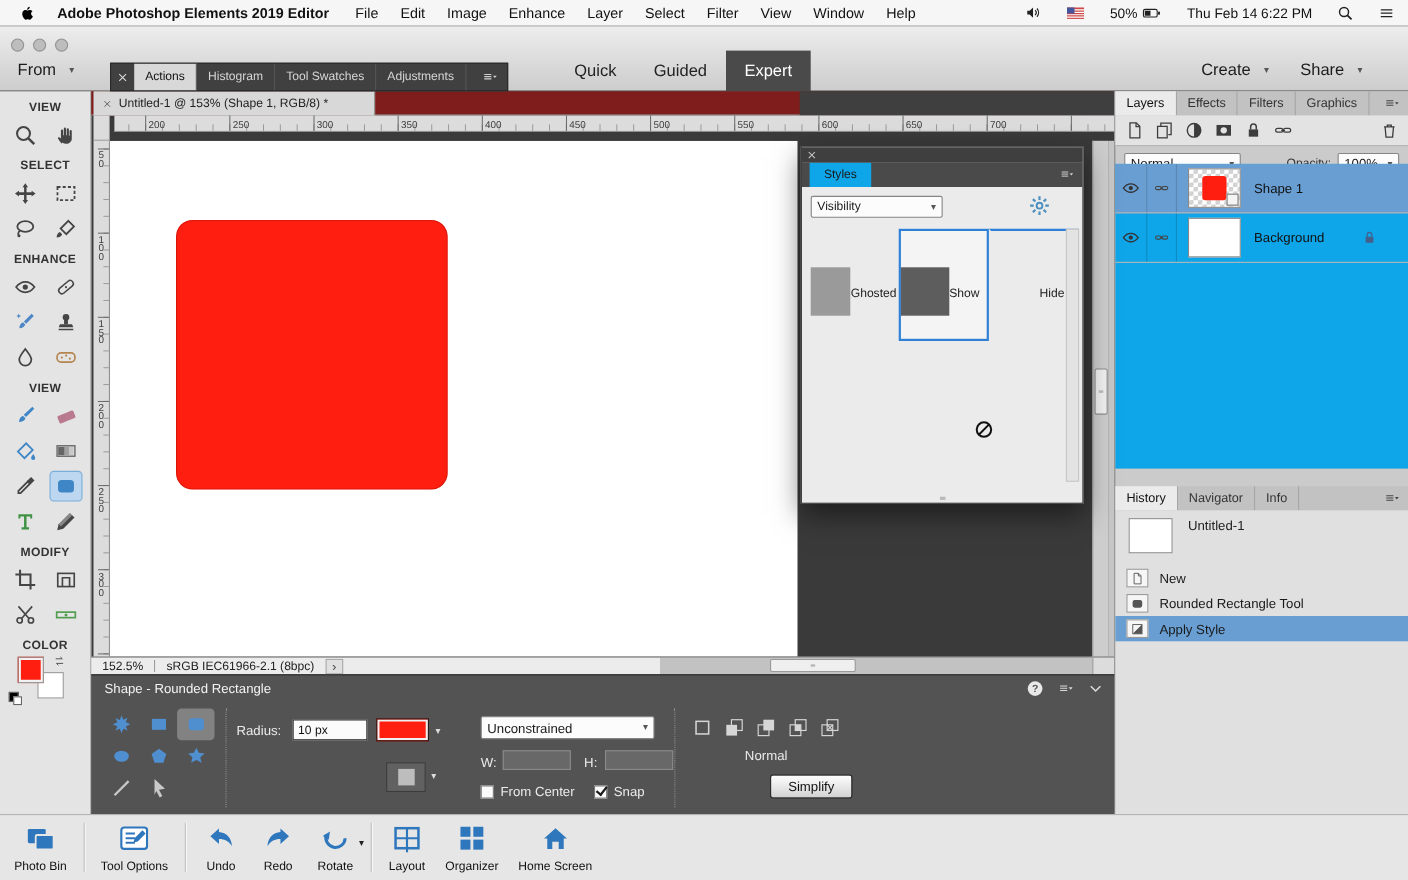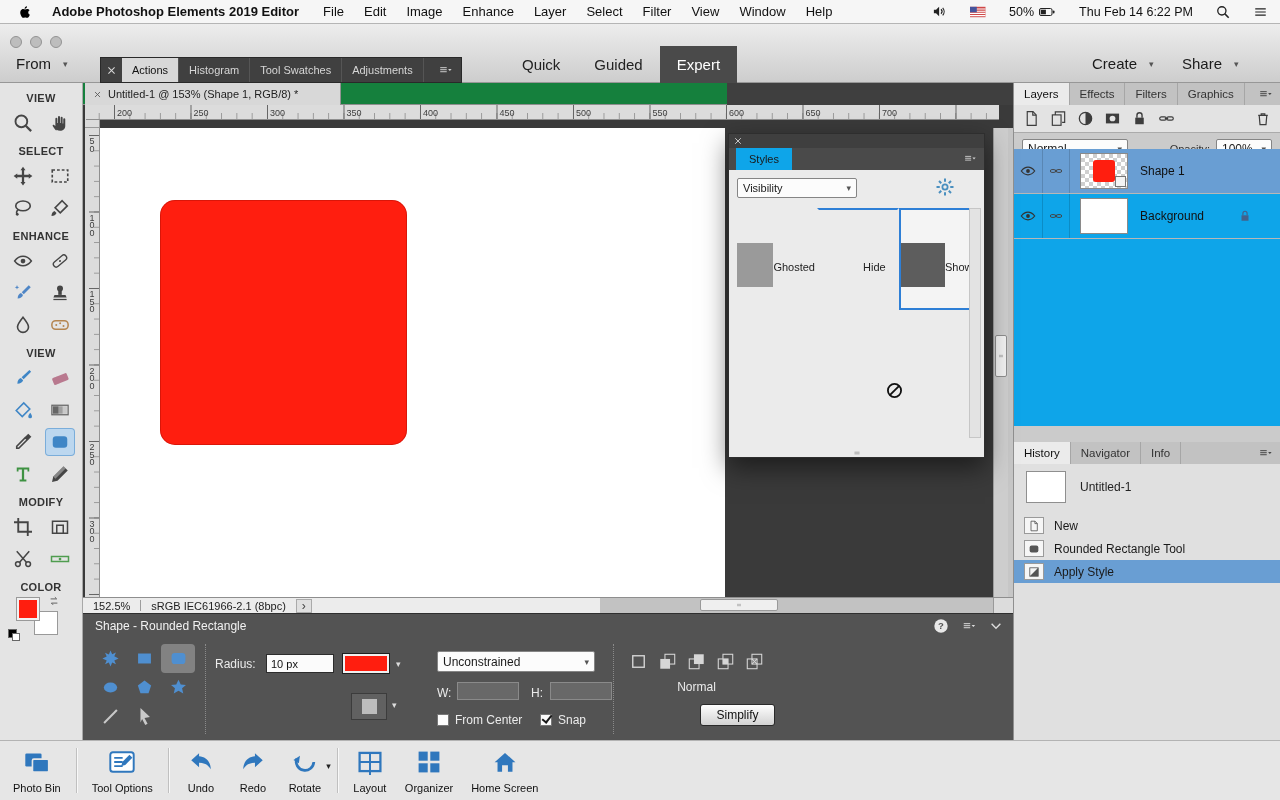--- a/index.html
+++ b/index.html
@@ -19,21 +19,21 @@
 .tl{width:12px;height:12px;border-radius:50%;background:#bdbdbd;border:1px solid #939393;display:inline-block;margin-right:8px}
 .hbtn{height:37px;display:flex;align-items:center;gap:6px;font-size:15px;color:#1b1b1b}
 #mode-tabs{display:flex;height:37px}
 .mtab{padding:0 17px;line-height:37px;font-size:15px;color:#222}
 .mtab.act{background:#4a4a4a;color:#fff}
 
 #float-panel{display:flex;align-items:center;background:#404040;border:1px solid #292929;z-index:40}
 .ftab{padding:0 10px;line-height:24px;font-size:11px;color:#d6d6d6;border-right:1px solid #555;white-space:nowrap}
 .ftab.act{background:#d8d8d8;color:#111}
 
-#doctab-bar{background:#15803d;border-bottom:1px solid #8e8e8e}
+#doctab-bar{background:#7f1d1d;border-bottom:1px solid #8e8e8e}
 
 #hruler{background-color:#dcdcdc;border-bottom:1px solid #8f8f8f;overflow:hidden;
  background-image:linear-gradient(90deg,#666 0 1px,transparent 1px),linear-gradient(90deg,#999 0 1px,transparent 1px);
  background-size:76.5px 14px,15.3px 6px;background-repeat:repeat-x;background-position:28px bottom,28px bottom}
 #vruler{background-color:#dcdcdc;border-right:1px solid #8f8f8f;overflow:hidden;
  background-image:linear-gradient(#666 0 1px,transparent 1px),linear-gradient(#999 0 1px,transparent 1px);
  background-size:10px 76.5px,5px 15.3px;background-repeat:repeat-y;background-position:right 7px,right 7px}
 .rlab{position:absolute;top:3px;font-size:9px;color:#3d3d3d}
 .rlabv{position:absolute;left:0;right:0;text-align:center;font-size:9px;line-height:7.5px;color:#3d3d3d;white-space:pre-line}
 
@@ -457,21 +457,21 @@
     </div>
   <span class="icon" style="width:17px;height:13px;color:#cfcfcf;margin-left:auto;margin-right:7px">
       <svg viewBox="0 0 16 16">
         <path stroke="currentColor" stroke-width="1.2" fill="none" d="M1.5 4.5h8M1.5 7h8M1.5 9.5h8"></path>
         <path fill="currentColor" d="M11.2 6h4.3l-2.15 2.6z"></path>
       </svg>
     </span>
 </div>
 
 <div class="abs" style="left:85px;top:105px;width:15px;height:23px;background:#dcdcdc;border-right:1px solid #999;border-bottom:1px solid #999"></div>
-<div class="abs" id="hruler" style="left:86px;top:105px;width:913px;height:15px">
+<div class="abs" id="hruler" style="left:104px;top:105px;width:913px;height:15px">
     <span class="rlab" style="left:31px">200</span>
     <span class="rlab" style="left:107.5px">250</span>
     <span class="rlab" style="left:184px">300</span>
     <span class="rlab" style="left:260.5px">350</span>
     <span class="rlab" style="left:337px">400</span>
     <span class="rlab" style="left:413.5px">450</span>
     <span class="rlab" style="left:490px">500</span>
     <span class="rlab" style="left:566.5px">550</span>
     <span class="rlab" style="left:643px">600</span>
     <span class="rlab" style="left:719.5px">650</span>
@@ -649,21 +649,21 @@
         <div class="ptab">Info</div>
       </div>
     <span class="icon" style="width:17px;height:13px;color:#444;margin-left:auto;margin-right:6px;align-self:center">
         <svg viewBox="0 0 16 16">
           <path stroke="currentColor" stroke-width="1.2" fill="none" d="M1.5 4.5h8M1.5 7h8M1.5 9.5h8"></path>
           <path fill="currentColor" d="M11.2 6h4.3l-2.15 2.6z"></path>
         </svg>
       </span>
   </div>
   <div class="abs" style="left:0;top:381px;width:100%;height:276px;background:#e0e0e0">
-    <div style="display:flex;align-items:center;gap:14px;padding:7px 0 7px 12px">
+    <div style="display:flex;gap:14px;padding:7px 0 7px 12px">
       <div style="width:40px;height:32px;background:#fff;border:1px solid #8f8f8f"></div>
       <span style="font-size:12px;color:#222">Untitled-1</span>
     </div>
     <div id="history-items" style="margin-top:4px">
         <div class="hrow">
           <span class="hicobox">
             <svg viewBox="0 0 16 16">
               <path fill="none" stroke="currentColor" stroke-width="1.1" d="M4 1.6h5.4l3 3V14.4H4z"></path>
               <path fill="none" stroke="currentColor" stroke-width="1.1" d="M9.2 1.6v3.2h3.2"></path>
             </svg>
@@ -949,27 +949,27 @@
         <svg viewBox="0 0 16 16">
           <circle cx="8" cy="8" r="2.1" fill="none" stroke="currentColor" stroke-width="1.4"></circle>
           <path stroke="currentColor" stroke-width="1.6" d="M8 1.2v2.6M8 12.2v2.6M1.2 8h2.6M12.2 8h2.6M3.2 3.2l1.8 1.8M11 11l1.8 1.8M12.8 3.2L11 5M5 11l-1.8 1.8"></path>
         </svg>
       </span>
     <div class="abs" id="style-items" style="left:6px;top:38px;display:flex">
         <div class="scell">
           <div class="sswatch sw-ghosted"></div>
           <div class="sclabel">Ghosted</div>
         </div>
+        <div class="scell sel">
+          <div class="sswatch sw-show"></div>
+          <div class="sclabel">Show</div>
+        </div>
         <div class="scell topline">
           <div class="sswatch sw-hide"></div>
           <div class="sclabel">Hide</div>
-        </div>
-        <div class="scell sel">
-          <div class="sswatch sw-show"></div>
-          <div class="sclabel">Show</div>
         </div>
       </div>
     <div class="abs" style="right:3px;top:38px;width:12px;height:230px;background:#e3e3e3;border:1px solid #c6c6c6"></div>
     <span class="icon abs" style="left:121px;bottom:1px;width:14px;height:10px;color:#9a9a9a">
         <svg viewBox="0 0 16 16">
           <path stroke="currentColor" stroke-width="1" d="M4 6.5h8M4 8h8M4 9.5h8"></path>
         </svg>
       </span>
   </div>
 </div>

